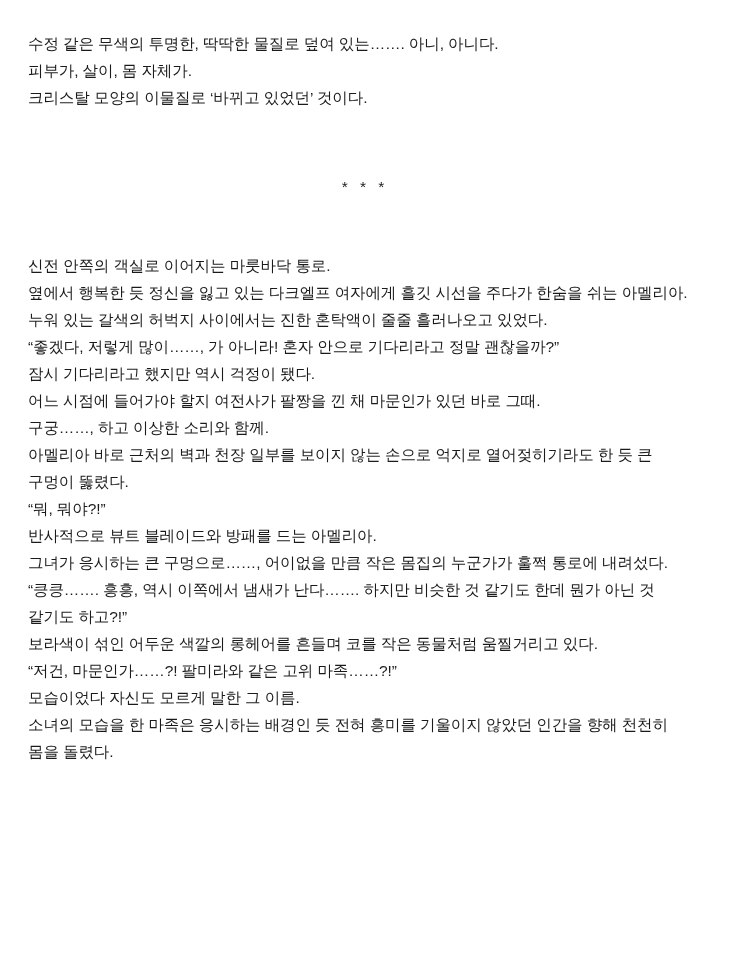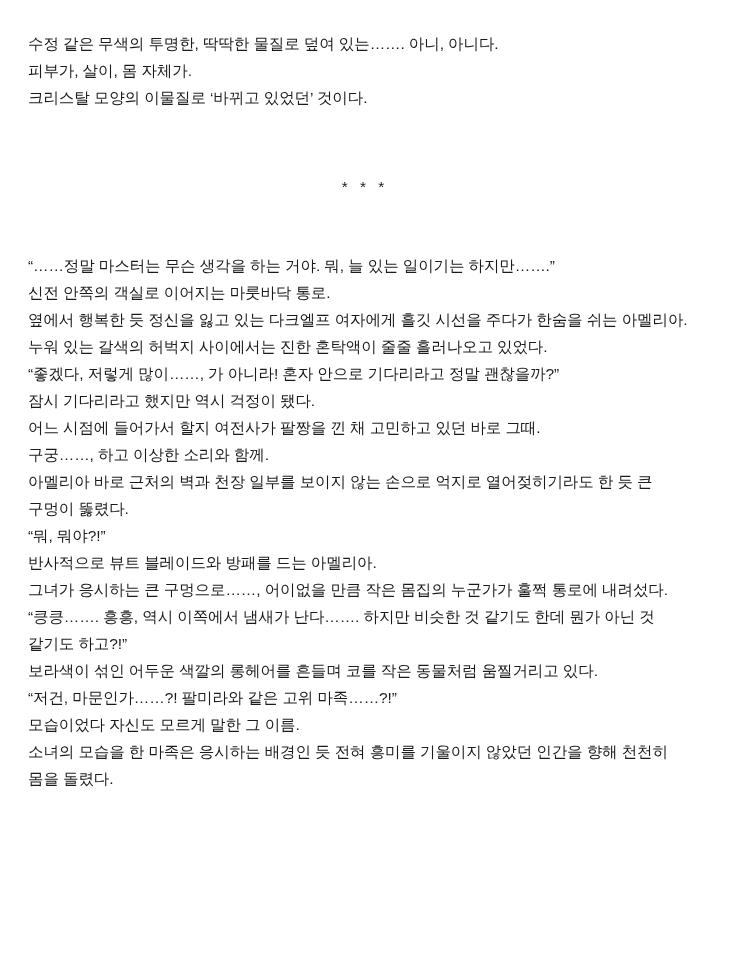--- a/index.html
+++ b/index.html
@@ -63,27 +63,26 @@
     <p class="para-flush">크리스탈 모양의 이물질로 ‘바뀌고 있었던’ 것이다.</p>
   </div>
 
   <div class="gap-a"></div>
 
   <div class="divider">* * *</div>
 
   <div class="gap-b"></div>
 
   <div class="block">
-    <p class="para-indent">“……정말 마스터는 무슨 생각을 하는 거야. 뭐, 늘 있는 일이기는 하지만…….”</p>
     <p class="para-indent">신전 안쪽의 객실로 이어지는 마룻바닥 통로.</p>
     <p class="para-indent">옆에서 행복한 듯 정신을 잃고 있는 다크엘프 여자에게 흘깃 시선을 주다가 한숨을 쉬는 아멜리아.</p>
     <p class="para-indent">누워 있는 갈색의 허벅지 사이에서는 진한 혼탁액이 줄줄 흘러나오고 있었다.</p>
     <p class="para-indent">“좋겠다, 저렇게 많이……, 가 아니라! 혼자 안으로 기다리라고 정말 괜찮을까?”</p>
     <p class="para-indent">잠시 기다리라고 했지만 역시 걱정이 됐다.</p>
-    <p class="para-indent">어느 시점에 들어가서 할지 여전사가 팔짱을 낀 채 고민하고 있던 바로 그때.</p>
+    <p class="para-indent">어느 시점에 들어가야 할지 여전사가 팔짱을 낀 채 마문인가 있던 바로 그때.</p>
     <p class="para-indent">구궁……, 하고 이상한 소리와 함께.</p>
     <p class="para-indent">아멜리아 바로 근처의 벽과 천장 일부를 보이지 않는 손으로 억지로 열어젖히기라도 한 듯 큰 구멍이 뚫렸다.</p>
     <p class="para-indent">“뭐, 뭐야?!”</p>
     <p class="para-indent">반사적으로 뷰트 블레이드와 방패를 드는 아멜리아.</p>
     <p class="para-indent">그녀가 응시하는 큰 구멍으로……, 어이없을 만큼 작은 몸집의 누군가가 훌쩍 통로에 내려섰다.</p>
     <p class="para-indent">“킁킁……. 흥흥, 역시 이쪽에서 냄새가 난다……. 하지만 비슷한 것 같기도 한데 뭔가 아닌 것 같기도 하고?!”</p>
     <p class="para-indent">보라색이 섞인 어두운 색깔의 롱헤어를 흔들며 코를 작은 동물처럼 움찔거리고 있다.</p>
     <p class="para-indent">“저건, 마문인가……?! 팔미라와 같은 고위 마족……?!”</p>
     <p class="para-indent">모습이었다 자신도 모르게 말한 그 이름.</p>
     <p class="para-indent">소녀의 모습을 한 마족은 응시하는 배경인 듯 전혀 흥미를 기울이지 않았던 인간을 향해 천천히 몸을 돌렸다.</p>

